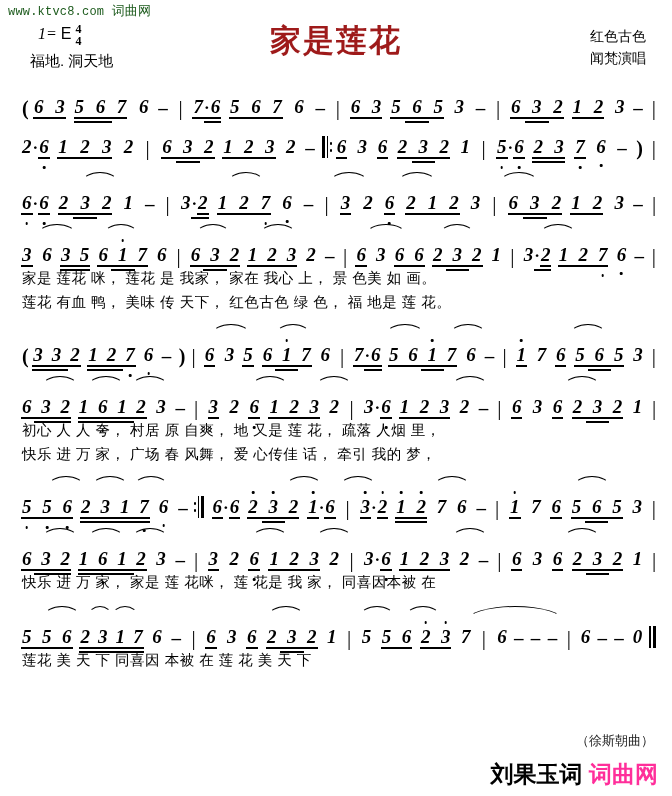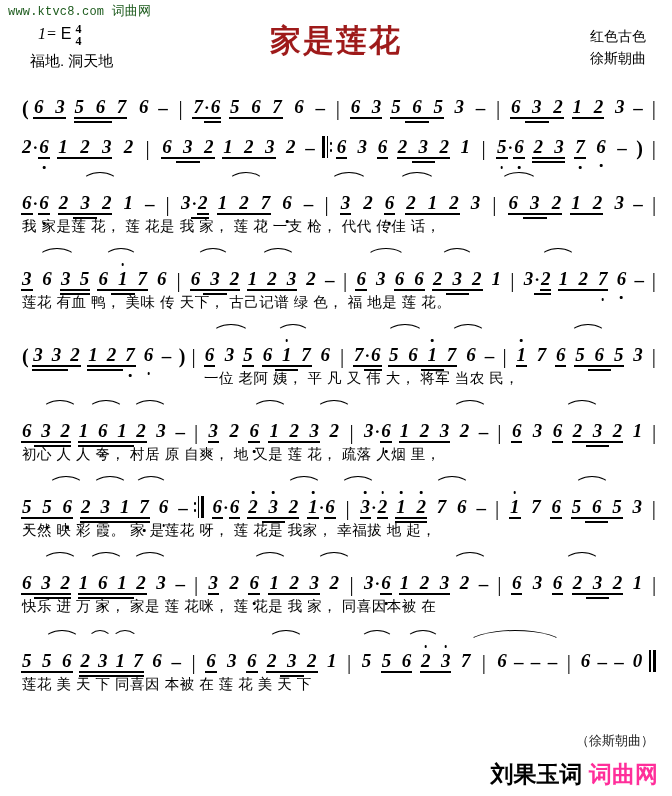--- a/index.html
+++ b/index.html
@@ -311,21 +311,21 @@
       </span>
     </div>
   </div>
 
   <div class="subtitle-left">福地. 洞天地</div>
 
   <div class="title">家是莲花</div>
 
   <div class="credits">
     <div>红色古色</div>
-    <div>徐斯朝曲</div>
+    <div>闻梵演唱</div>
   </div>
 </div>
 
 <div class="systems">
 
   <div class="system">
     <div class="notes-row">
       <span class="paren">(</span>
       <span class="spacer" style="width:6px"></span>
       <span class="tok"><span class="glyph u1 beam-r">6</span></span>
@@ -533,23 +533,20 @@
       <span class="spacer" style="width:11px"></span>
       <span class="tok"><span class="glyph u1 beam-r">1</span></span>
       <span class="spacer" style="width:13px"></span>
       <span class="tok"><span class="glyph u1 beam-l">2</span></span>
       <span class="spacer" style="width:13px"></span>
       <span class="tok"><span class="glyph">3</span></span>
       <span class="spacer" style="width:10px"></span>
       <span class="dash">–</span>
       <span class="spacer" style="width:10px"></span>
       <span class="bar">|</span>
-    </div>
-    <div class="lyric-row">
-      <span style="letter-spacing:0.5px">我 家是莲  花，   莲 花是  我 家，    莲 花   一支   枪，  代代  传佳 话，</span>
     </div>
   </div>
 
   <div class="system" style="margin-top:12px">
     <div class="notes-row">
       <span class="slur" style="left:38px; width:36px;"></span>
       <span class="slur" style="left:104px; width:32px;"></span>
       <span class="slur" style="left:196px; width:32px;"></span>
       <span class="slur" style="left:260px; width:34px;"></span>
       <span class="slur" style="left:366px; width:38px;"></span>
@@ -620,21 +617,24 @@
       <span class="spacer" style="width:13px"></span>
       <span class="tok"><span class="glyph u1 beam-l">7<i class="dotlow"></i></span></span>
       <span class="spacer" style="width:12px"></span>
       <span class="tok"><span class="glyph">6<i class="dotlow"></i></span></span>
       <span class="spacer" style="width:11px"></span>
       <span class="dash">–</span>
       <span class="spacer" style="width:10px"></span>
       <span class="bar">|</span>
     </div>
     <div class="lyric-row">
-      <span style="letter-spacing:0.5px">莲花   有血  鸭， 美味  传  天下，   古己记谱 绿   色， 福 地是  莲 花。</span>
+      <span style="letter-spacing:0.5px">家是   莲花  咪， 莲花  是  我家，   家在    我心  上， 景 色美  如 画。</span>
+    </div>
+    <div class="lyric-row">
+      <span style="letter-spacing:0.5px">莲花   有血  鸭， 美味  传  天下，   红色古色 绿   色， 福 地是  莲 花。</span>
     </div>
   </div>
 
   <div class="system" style="margin-top:12px">
     <div class="notes-row">
       <span class="slur" style="left:212px; width:36px;"></span>
       <span class="slur" style="left:276px; width:32px;"></span>
       <span class="slur" style="left:386px; width:36px;"></span>
       <span class="slur" style="left:450px; width:34px;"></span>
       <span class="slur" style="left:570px; width:34px;"></span>
@@ -703,23 +703,20 @@
       <span class="spacer" style="width:13px"></span>
       <span class="tok"><span class="glyph u1 beam-r">5</span></span>
       <span class="spacer" style="width:13px"></span>
       <span class="tok"><span class="glyph u2 beam-l beam-r beam-l2 beam-r2">6</span></span>
       <span class="spacer" style="width:13px"></span>
       <span class="tok"><span class="glyph u1 beam-l">5</span></span>
       <span class="spacer" style="width:13px"></span>
       <span class="tok"><span class="glyph">3</span></span>
       <span class="spacer" style="width:12px"></span>
       <span class="bar">|</span>
-    </div>
-    <div class="lyric-row" style="padding-left:182px">
-      <span style="letter-spacing:0.5px">一位  老阿  姨， 平 凡 又  伟 大，   将军   当农  民，</span>
     </div>
   </div>
 
   <div class="system" style="margin-top:12px">
     <div class="notes-row">
       <span class="slur" style="left:42px; width:34px;"></span>
       <span class="slur" style="left:88px; width:34px;"></span>
       <span class="slur" style="left:132px; width:34px;"></span>
       <span class="slur" style="left:252px; width:34px;"></span>
       <span class="slur" style="left:316px; width:34px;"></span>
@@ -790,20 +787,23 @@
       <span class="spacer" style="width:13px"></span>
       <span class="tok"><span class="glyph u1 beam-l">2</span></span>
       <span class="spacer" style="width:13px"></span>
       <span class="tok"><span class="glyph">1</span></span>
       <span class="spacer" style="width:12px"></span>
       <span class="bar">|</span>
     </div>
     <div class="lyric-row">
       <span style="letter-spacing:0.5px">初心  人  人  夸，  村居  原  自爽， 地 又是  莲 花，   疏落  人烟   里，</span>
     </div>
+    <div class="lyric-row">
+      <span style="letter-spacing:0.5px">快乐  进  万  家，  广场  春  风舞， 爱 心传佳  话，   牵引  我的   梦，</span>
+    </div>
   </div>
 
   <div class="system" style="margin-top:12px">
     <div class="notes-row">
       <span class="slur" style="left:48px; width:34px;"></span>
       <span class="slur" style="left:92px; width:34px;"></span>
       <span class="slur" style="left:134px; width:32px;"></span>
       <span class="slur" style="left:286px; width:34px;"></span>
       <span class="slur" style="left:340px; width:34px;"></span>
       <span class="slur" style="left:434px; width:34px;"></span>
@@ -875,23 +875,20 @@
       <span class="tok"><span class="glyph u1 beam-r">5</span></span>
       <span class="spacer" style="width:13px"></span>
       <span class="tok"><span class="glyph u2 beam-l beam-r beam-l2 beam-r2">6</span></span>
       <span class="spacer" style="width:13px"></span>
       <span class="tok"><span class="glyph u1 beam-l">5</span></span>
       <span class="spacer" style="width:13px"></span>
       <span class="tok"><span class="glyph">3</span></span>
       <span class="spacer" style="width:12px"></span>
       <span class="bar">|</span>
     </div>
-    <div class="lyric-row">
-      <span style="letter-spacing:0.5px">天然  映 彩  霞。  家 是莲花  呀，   莲 花是  我家，   幸福拔 地   起，</span>
-    </div>
   </div>
 
   <div class="system" style="margin-top:12px">
     <div class="notes-row">
       <span class="slur" style="left:42px; width:34px;"></span>
       <span class="slur" style="left:88px; width:34px;"></span>
       <span class="slur" style="left:132px; width:34px;"></span>
       <span class="slur" style="left:252px; width:34px;"></span>
       <span class="slur" style="left:316px; width:34px;"></span>
       <span class="slur" style="left:452px; width:34px;"></span>

